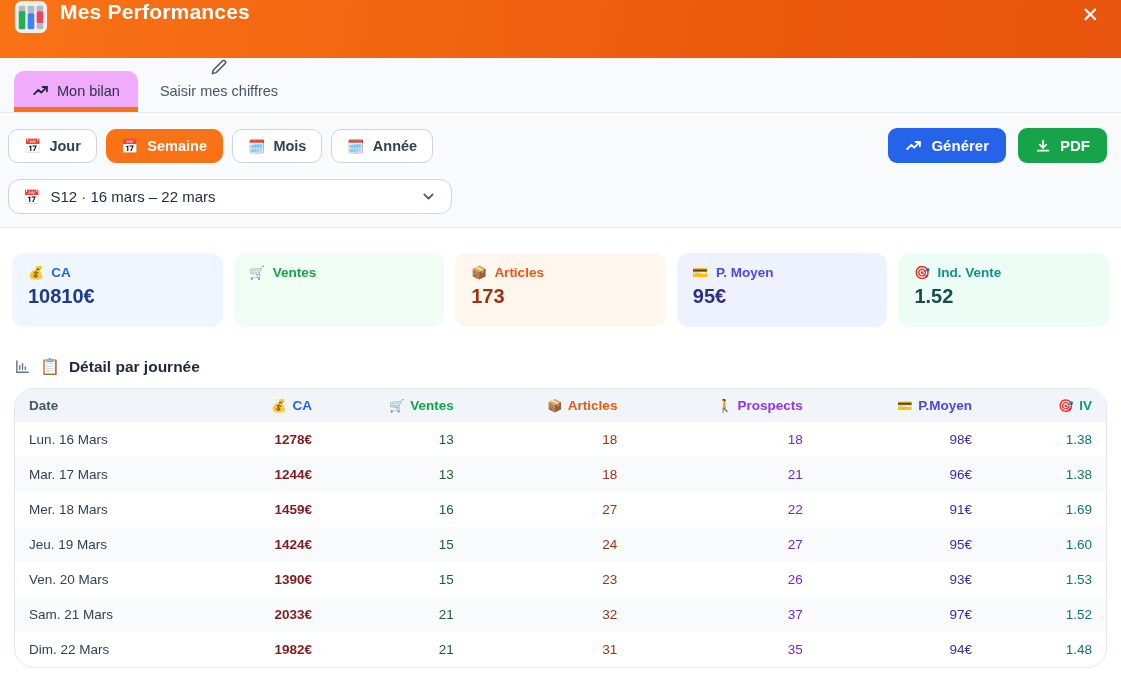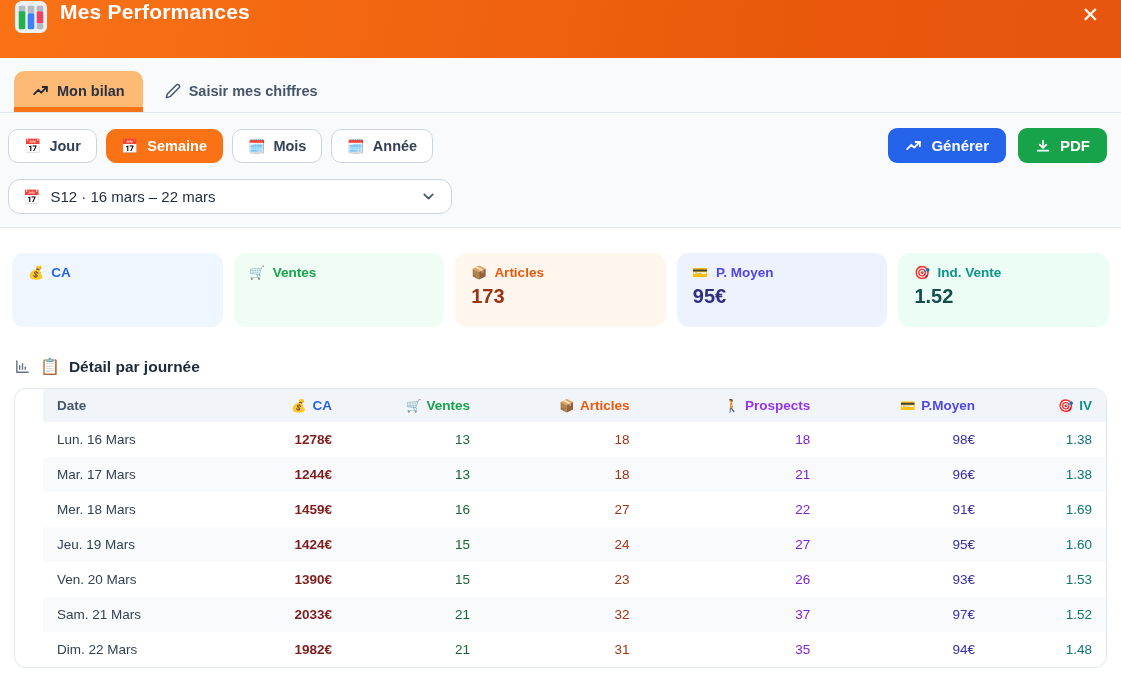--- a/index.html
+++ b/index.html
@@ -11,23 +11,23 @@
   .topbar { height:58px; background:linear-gradient(100deg,#F97316 0%,#EA580C 70%,#E8550E 100%);
     display:flex; align-items:flex-start; padding:0 18px 0 14px; }
   .appicon { width:34px; height:34px; margin-right:12px; flex:0 0 auto; }
   .topbar-title { color:#fff; font-size:21px; font-weight:700; letter-spacing:.2px; flex:1; }
   .close-btn { color:#fff; font-size:21px; font-weight:600; cursor:pointer; line-height:1; padding:4px; }
 
   
   .tabbar { background:#F8FAFC; border-bottom:1px solid #E2E8F0; height:55px;
     display:flex; align-items:flex-end; padding:0 0 0 14px; gap:6px; }
   .tab { display:flex; align-items:center; gap:8px; font-size:14.5px; cursor:pointer; }
-  .tab.active { background:#fdba74; border-radius:10px 10px 0 0; padding:11px 18px 8px;
-    border-bottom:5px solid #F97316; font-weight:700; color:#2B3342;align-items:center; }
-  .tab.inactive { padding:11px 16px 13px; font-weight:700; color:#475569; }
+  .tab.active { background:#f0abfc; border-radius:10px 10px 0 0; padding:11px 18px 8px;
+    border-bottom:5px solid #F97316; font-weight:400; color:#2B3342;align-items:center; }
+  .tab.inactive { padding:11px 16px 13px; font-weight:400; color:#475569;flex-direction:column; }
   .tab .ticon { display:flex; align-items:center; }
 
   
   .toolbar { background:#F8FAFC; border-bottom:1px solid #E2E8F0; padding:15px 14px 13px 8px; }
   .toolbar-row1 { display:flex; justify-content:space-between; align-items:center; }
   .period-group { display:flex; gap:9px; }
   .pbtn { display:flex; align-items:center; gap:8px; background:#fff; border:1px solid #CBD5E1;
     border-radius:10px; padding:8px 15px; font-size:14.5px; font-weight:700; color:#334155; cursor:pointer;
     font-family:inherit; }
   .pbtn.active { background:#F97316; border-color:#F97316; color:#fff; }
@@ -53,21 +53,21 @@
   .kpi-ventes { background:#F0FDF4; } .kpi-ventes .kpi-label{color:#16A34A;} .kpi-ventes .kpi-value{color:#14532D;}
   .kpi-articles{ background:#FFF7ED; } .kpi-articles .kpi-label{color:#EA580C;} .kpi-articles .kpi-value{color:#9A3412;}
   .kpi-pmoyen { background:#EEF2FF; } .kpi-pmoyen .kpi-label{color:#4F46E5;} .kpi-pmoyen .kpi-value{color:#312E81;}
   .kpi-iv     { background:#ECFDF5; } .kpi-iv .kpi-label{color:#0D9488;} .kpi-iv .kpi-value{color:#134E4A;}
 
   
   .section-title { margin:30px 14px 12px; display:flex; align-items:center; gap:9px;
     font-size:15.5px; font-weight:700; color:#1E293B; }
   .section-title .em { font-size:16px; }
 
-  .table-wrap { margin:0 14px; border:1px solid #E2E8F0; border-radius:12px; overflow:hidden;padding-left:28px; }
+  .table-wrap { margin:0 14px; border:1px solid #E2E8F0; border-radius:20px; overflow:hidden; }
   table { width:100%; border-collapse:separate; border-spacing:0; table-layout:fixed; }
   th { background:#F1F5F9; padding:9px 14px; font-size:13.5px; font-weight:700; text-align:right;
     white-space:nowrap; }
   th .em { font-size:12.5px; margin-right:5px; font-weight:400; }
   td { padding:10px 14px; font-size:13.5px; text-align:right; white-space:nowrap; }
   tbody tr:nth-child(even) { background:#F8FAFC; }
   col.w0{width:17%;} col.w1{width:11.5%;} col.w2{width:13%;} col.w3{width:15%;}
   col.w4{width:17%;} col.w5{width:15.5%;} col.w6{width:11%;}
   .h-date{text-align:left; color:#475569;} .h-ca{color:#2563EB;} .h-ventes{color:#16A34A;}
   .h-articles{color:#EA580C;} .h-prospects{color:#9333EA;} .h-pmoyen{color:#4F46E5;} .h-iv{color:#0D9488;}
@@ -167,20 +167,21 @@
       </span>
     </div>
   </div>
 
   <div class="kpis">
     <div class="kpi kpi-ca">
       <div class="kpi-label">
           <span class="em">💰</span>
           <span>CA</span>
         </div>
+      <div class="kpi-value">10810€</div>
     </div>
     <div class="kpi kpi-ventes">
       <div class="kpi-label">
           <span class="em">🛒</span>
           <span>Ventes</span>
         </div>
     </div>
     <div class="kpi kpi-articles">
       <div class="kpi-label">
           <span class="em">📦</span>

